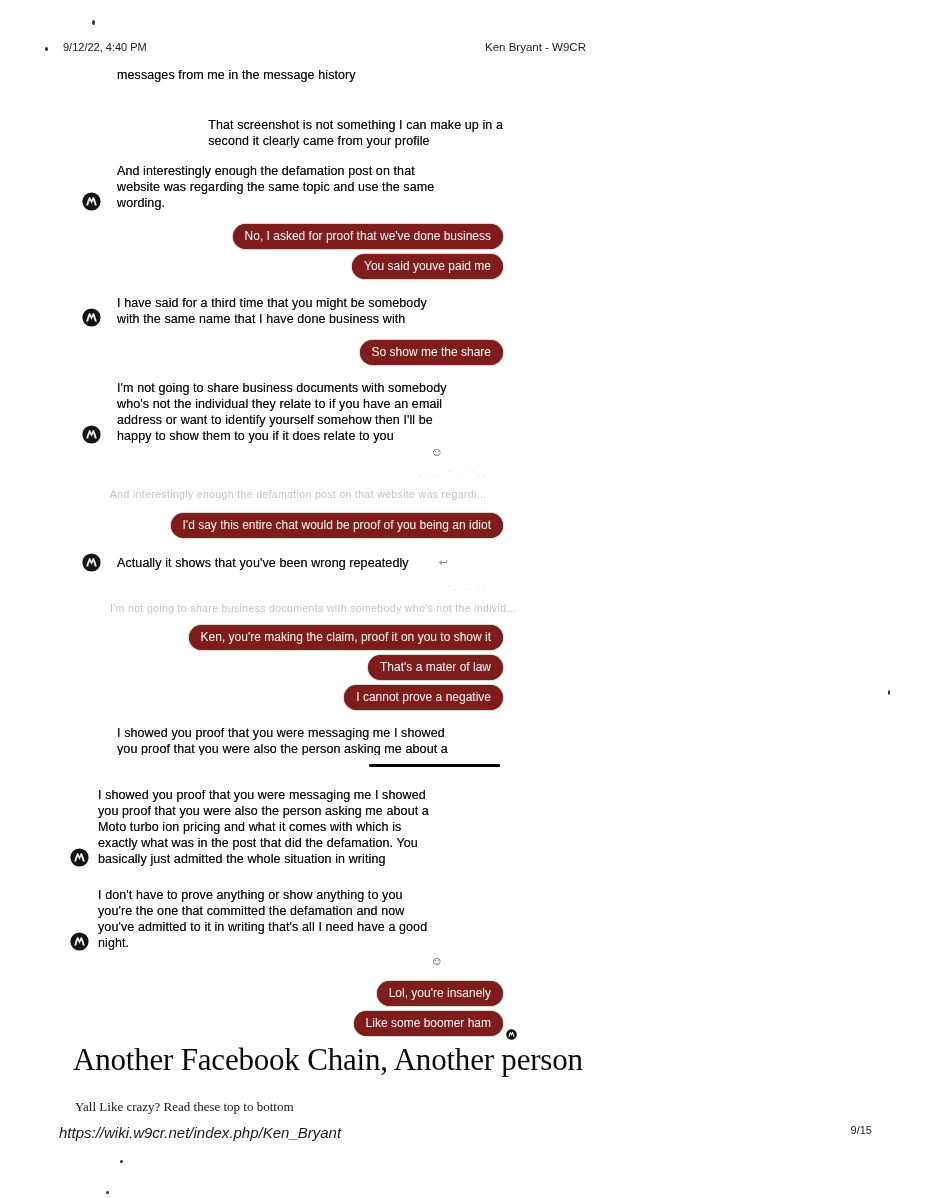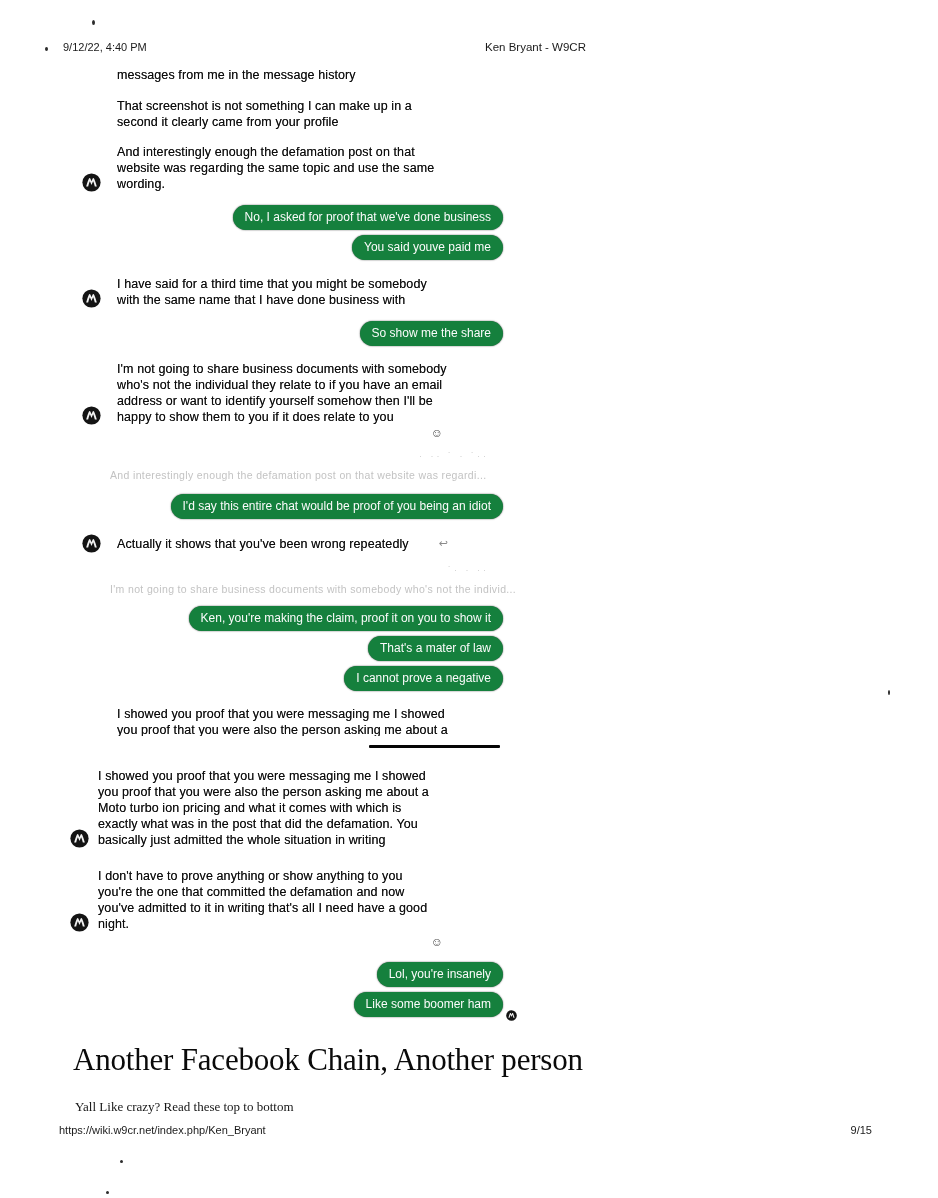--- a/index.html
+++ b/index.html
@@ -4,37 +4,37 @@
 <style>
   * { margin:0; padding:0; box-sizing:border-box; }
   html,body { background:#ffffff; }
   body {
     width:938px; height:1198px; position:relative; overflow:hidden;
     font-family:"Liberation Sans", sans-serif; color:#111;
   }
   
   .print-header-left { position:absolute; left:63px; top:41px; font-size:11px; color:#1a1a1a; }
   .print-header-center { position:absolute; left:485px; top:41px; font-size:11.5px; color:#1a1a1a; }
-  .print-footer-url { position:absolute; left:59px; top:1124px; font-size:11px; color:#1a1a1a; }
+  .print-footer-url { position:absolute; left:59px; top:1124px; font-size:15px; color:#1a1a1a;font-style:italic; }
   .print-footer-page { position:absolute; right:66px; top:1124px; font-size:11px; color:#1a1a1a; }
   
   .chat { position:absolute; left:82px; top:60px; width:421px; display:flex; flex-direction:column; }
   .row { display:flex; align-items:flex-end; }
   .row.out { justify-content:flex-end; position:relative; }
   .row.av-top { align-items:flex-start; }
   .av, .av-spacer { width:19px; height:19px; flex:none; margin-right:16px; }
   .av svg { display:block; }
   .av.partial { margin-left:-12px; margin-right:9px; }
   .msg-in {
     font-size:12.5px; line-height:16px; color:#0d0d0d; white-space:pre-line;
     max-width:340px; text-shadow:0 0 0.4px rgba(0,0,0,.65); letter-spacing:.1px;
   }
   .clip-b { height:30px; overflow:hidden; }
   .bubble {
-    background:#15803d; color:#fbfbfb; font-size:12px; line-height:14px;
+    background:#7f1d1d; color:#fbfbfb; font-size:12px; line-height:14px;
     padding:5px 12px 6px; border-radius:13px; white-space:nowrap;
     box-shadow:0 0 1.5px rgba(0,0,0,.8);
   }
   .faded-row { padding-left:28px; }
   .faded {
     color:#c3c3c3; font-size:10.5px; white-space:nowrap; letter-spacing:.35px;
     filter:blur(0.35px);
   }
   .smudge-row { justify-content:flex-end; padding-right:14px; }
   .smudge { color:#cfcfcf; font-size:9px; letter-spacing:3px; filter:blur(0.5px); white-space:nowrap; }
@@ -66,21 +66,21 @@
 <body>
 
 <div class="print-header-left">9/12/22, 4:40 PM</div>
 <div class="print-header-center">Ken Bryant - W9CR</div>
 
 <div class="chat" id="chat">
     <div class="row in" style="margin-top: 4px;">
       <span class="av-spacer"></span>
       <div class="msg-in">messages from me in the message history</div>
     </div>
-    <div class="row in" style="margin-top: 15px;">
+    <div class="row in" style="margin-top: 15px; flex-direction: column;">
       <span class="av-spacer"></span>
       <div class="msg-in">That screenshot is not something I can make up in a
 second it clearly came from your profile</div>
     </div>
     <div class="row in" style="margin-top: 14px;">
       <span class="av">
         <svg width="19" height="19" viewBox="0 0 20 20">
           <circle cx="10" cy="10" r="9.6" fill="#141414"></circle>
           <path fill="#f2f2f2" d="M4.4 14.2 C5.3 11 6.4 7.5 7.2 6 C7.7 5.1 8.5 5.1 8.9 6 L10 8.7 L11.1 6 C11.5 5.1 12.3 5.1 12.8 6 C13.6 7.5 14.7 11 15.6 14.2 L13.5 14.2 C13 12.3 12.3 10.1 11.7 8.8 L10 12.7 L8.3 8.8 C7.7 10.1 7 12.3 6.5 14.2 Z"></path>
         </svg>

